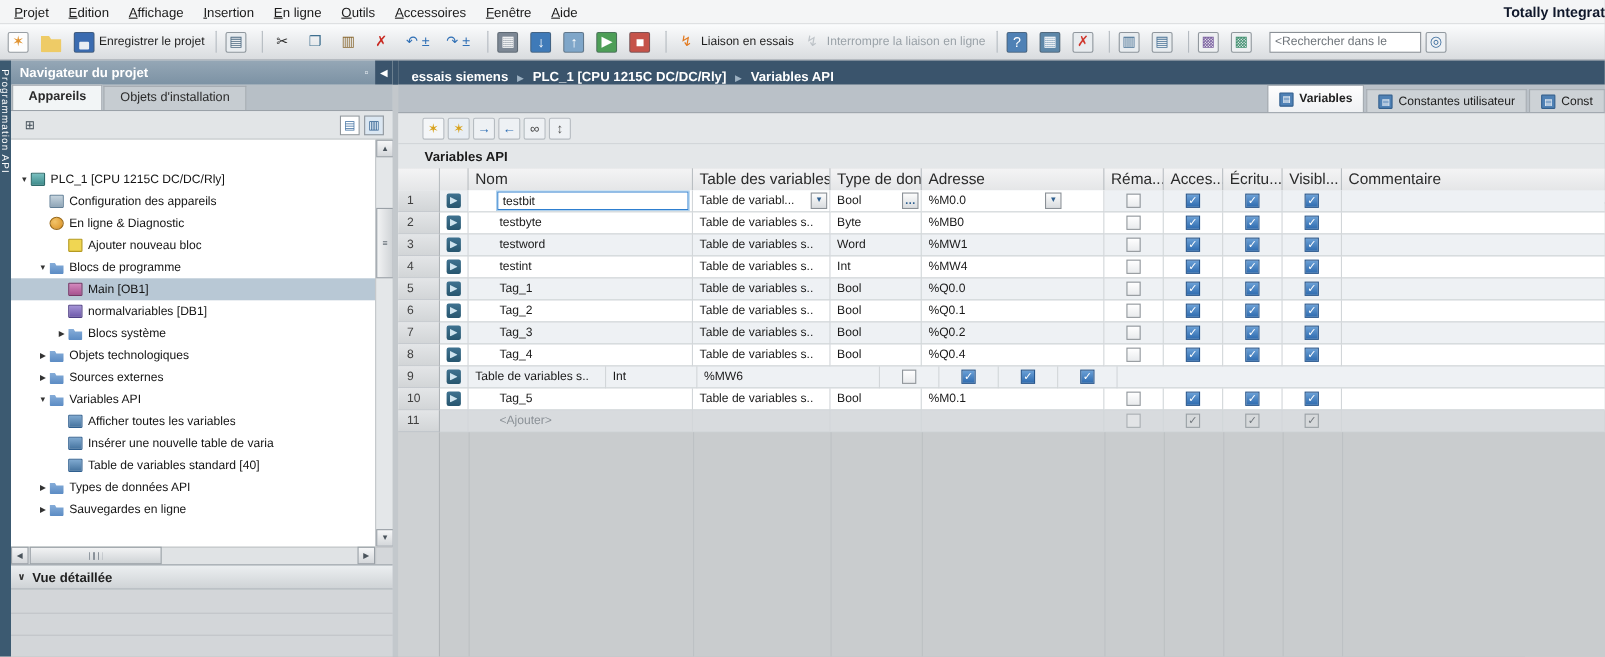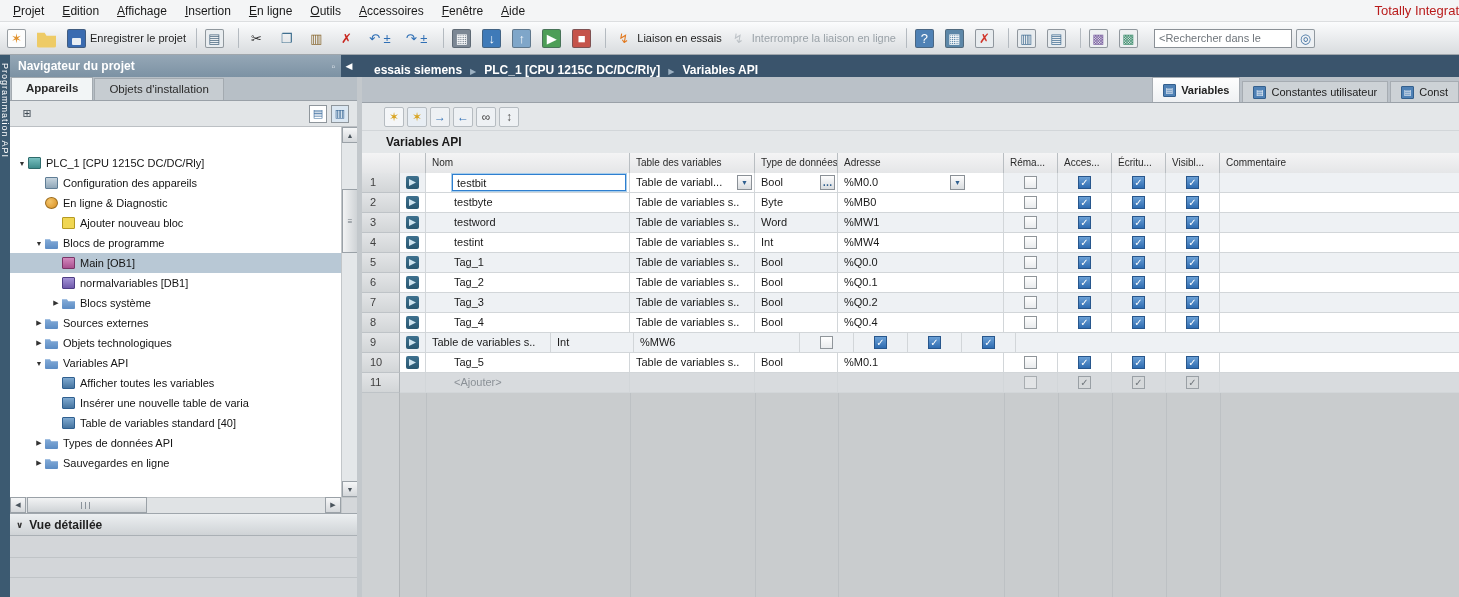--- a/index.html
+++ b/index.html
@@ -4,21 +4,21 @@
 <style>
 *{margin:0;padding:0;box-sizing:border-box}
 body{font-family:"Liberation Sans","DejaVu Sans",sans-serif;background:#9aa0a6}
 .app{position:relative;width:1459px;height:597px;background:#d6d9dc;overflow:hidden;font-size:11px;color:#1a1a1a}
 
 
 .menubar{position:absolute;left:0;top:0;width:100%;height:22px;background:#f4f5f6;border-bottom:1px solid #dcdee0;display:flex;align-items:center;font-size:12px}
 .menu-items{display:flex;padding-left:4px}
 .menu-item{display:inline-block;padding:2px 9px;cursor:default}
 .menu-item::first-letter{text-decoration:underline}
-.brand{position:absolute;right:0;top:0;line-height:22px;font-weight:normal;font-size:13px;color:#b91c1c;white-space:nowrap}
+.brand{position:absolute;right:0;top:0;line-height:22px;font-weight:bold;font-size:13px;color:#0f172a;white-space:nowrap}
 
 
 .toolbar{position:absolute;left:0;top:22px;width:100%;height:33px;background:linear-gradient(#fbfcfd,#d9dcdf);border-bottom:1px solid #9fa6ac;display:flex;align-items:center;padding:0 6px;gap:3px}
 .tb-group{display:flex;align-items:center;gap:3px}
 .tb-item{display:flex;align-items:center;gap:4px;padding:1px;border-radius:2px}
 .tb-item.sep{width:1px;height:20px;background:#b4bac0;margin:0 4px;padding:0}
 .tb-ic{min-width:19px;height:19px;display:flex;align-items:center;justify-content:center;font-size:13px;border-radius:2px;border:1px solid transparent;padding:0 1px}
 .tb-ic.boxed{border-color:rgba(70,80,90,.55)}
 .tb-lab{font-size:11px;color:#1f1f1f;white-space:nowrap;padding-right:2px}
 .tb-item.disabled .tb-lab{color:#9aa2a8}
@@ -91,21 +91,21 @@
 .tabrow{position:absolute;left:0;top:22px;width:100%;height:26px;background:#bac1c8;border-bottom:1px solid #9aa1a8;overflow:hidden}
 .tabs-right{position:absolute;right:0;bottom:0;display:flex;align-items:flex-end}
 .etab{display:flex;align-items:center;gap:5px;height:21px;padding:0 10px;background:#cdd2d6;border:1px solid #a6acb2;border-bottom:none;margin-left:2px;font-size:11px;color:#222;white-space:nowrap}
 .etab.active{height:25px;background:linear-gradient(#fefefe,#eff1f3);font-weight:bold}
 .etab-ic{width:13px;height:13px;background:#4f81b5;border:1px solid #335f8d;color:#fff;font-size:8px;display:flex;align-items:center;justify-content:center;border-radius:1px;flex:none}
 .ttool{position:absolute;left:0;top:48px;width:100%;height:28px;background:#e4e7e9;display:flex;align-items:center;padding-left:22px;gap:5px;border-bottom:1px solid #d2d6d9}
 .tt-item{display:flex}
 .tt-item .tb-ic{width:20px;height:20px;font-size:12px;border:1px solid #b6bcc1;background:#f2f4f6}
 .ttitle{position:absolute;left:0;top:76px;width:100%;height:22px;background:#e4e7e9;font-weight:bold;font-size:12px;padding-left:24px;line-height:22px;color:#1a1a1a}
 
-.ghead{position:absolute;left:0;top:98px;width:100%;height:32px;display:flex;background:linear-gradient(#f4f4f5,#dcdee0);border-bottom:1px solid #9aa0a5;font-size:10px;color:#2a2a2a}
+.ghead{position:absolute;left:0;top:98px;width:100%;height:32px;display:flex;background:linear-gradient(#f4f4f5,#dcdee0);border-bottom:1px solid #9aa0a5;font-size:14px;color:#2a2a2a}
 .hc{height:20px;line-height:19px;padding-left:6px;border-right:1px solid #b9bec2;overflow:hidden;white-space:nowrap;flex:none}
 .w-num{width:38px}.w-icon{width:26px}.w-nom{width:204px}.w-table{width:125px}.w-type{width:83px}.w-addr{width:166px}.w-cb{width:54px}.w-comment{flex:1;border-right:none}
 
 .grows{position:absolute;left:0;top:118px;width:100%}
 .trow{display:flex;height:20px;font-size:11px;background:#fff}
 .trow:nth-of-type(odd){background:#eef1f4}
 .trow.addrow{background:#d8dbde}
 .tc{flex:none;height:20px;line-height:19px;border-right:1px solid #d2d6d9;border-bottom:1px solid #d2d6d9;overflow:hidden;white-space:nowrap;position:relative}
 .c-num{width:38px;background:linear-gradient(#e3e5e7,#d2d5d7);border-right:1px solid #aeb3b7;border-bottom:1px solid #bec3c7;padding-left:8px;color:#3f3f3f}
 .c-icon{width:26px;display:flex;align-items:center;justify-content:center}
@@ -391,28 +391,28 @@
         </div>
 
         <div class="titem" data-name="tree-item" style="padding-left: 40px;">
           <span class="arrow" data-name="expander-icon">▶</span>
           <span class="ticon" data-name="system-folder-icon"></span>
           <span class="tlabel" data-name="tree-item-label">Blocs système</span>
         </div>
 
         <div class="titem" data-name="tree-item" style="padding-left: 23px;">
           <span class="arrow" data-name="expander-icon">▶</span>
+          <span class="ticon" data-name="tech-folder-icon"></span>
+          <span class="tlabel" data-name="tree-item-label">Objets technologiques</span>
+        </div>
+
+        <div class="titem" data-name="tree-item" style="padding-left: 23px;">
+          <span class="arrow" data-name="expander-icon">▶</span>
           <span class="ticon" data-name="sources-folder-icon"></span>
           <span class="tlabel" data-name="tree-item-label">Sources externes</span>
-        </div>
-
-        <div class="titem" data-name="tree-item" style="padding-left: 23px;">
-          <span class="arrow" data-name="expander-icon">▶</span>
-          <span class="ticon" data-name="tech-folder-icon"></span>
-          <span class="tlabel" data-name="tree-item-label">Objets technologiques</span>
         </div>
 
         <div class="titem" data-name="tree-item" style="padding-left: 23px;">
           <span class="arrow" data-name="expander-icon">▼</span>
           <span class="ticon" data-name="tags-folder-icon"></span>
           <span class="tlabel" data-name="tree-item-label">Variables API</span>
         </div>
 
         <div class="titem" data-name="tree-item" style="padding-left: 40px;">
           <span class="arrow" data-name="expander-icon"></span>

